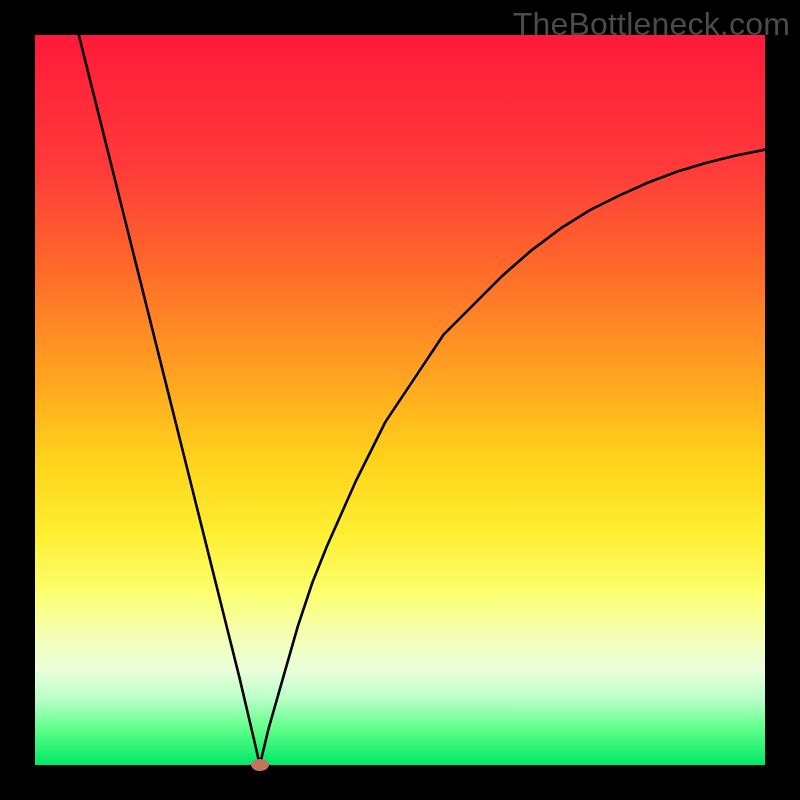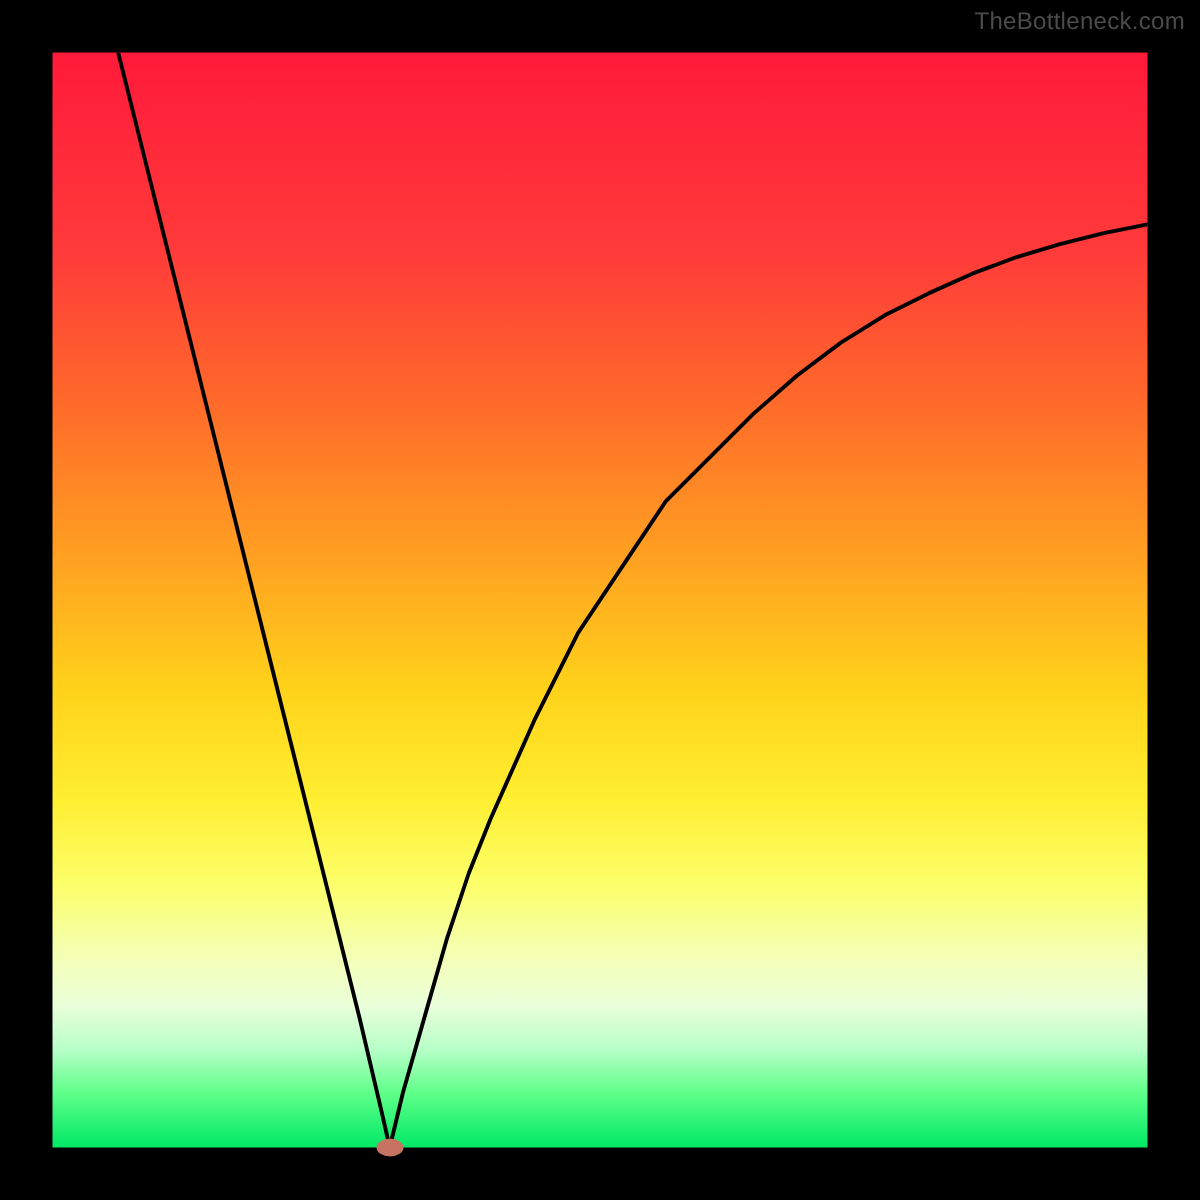--- a/index.html
+++ b/index.html
@@ -55,21 +55,21 @@
     height: 12px;
     border-radius: 50%;
     background: #c77361;
     transform: translate(-50%, -50%);
   }
   .watermark {
     position: absolute;
     top: 6px;
     right: 10px;
     color: #4b4b4b;
-    font-size: 16px;
+    font-size: 32px;
     font-weight: 400;
     letter-spacing: 0.2px;
   }
 </style>
 </head>
 <body>
 
 <div class="frame">
   <div class="plot">
     <svg class="curve" viewBox="0 0 730 730" preserveAspectRatio="none">

